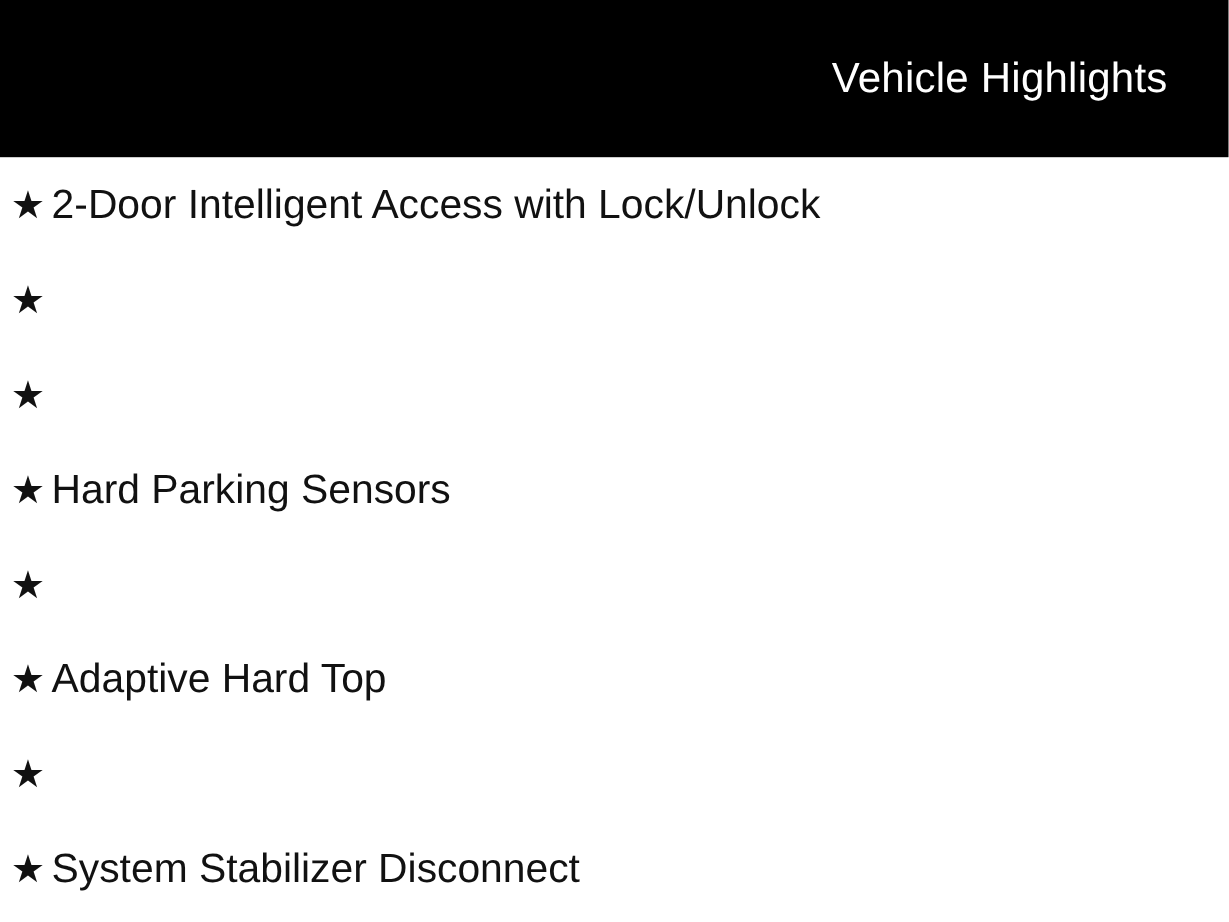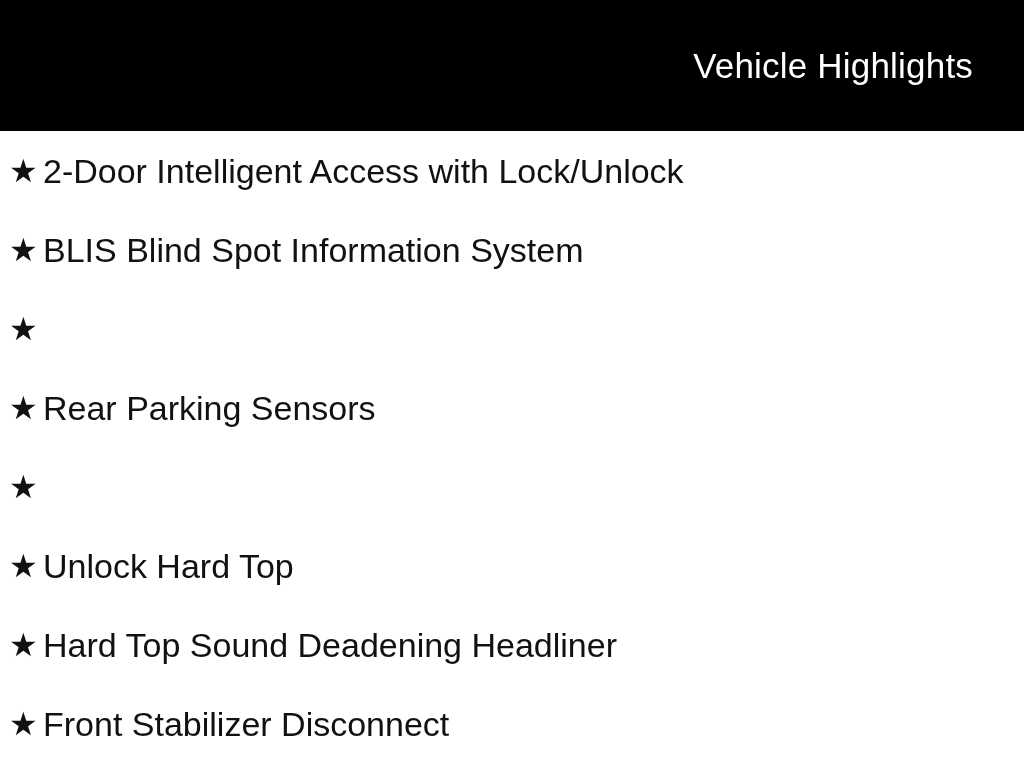--- a/index.html
+++ b/index.html
@@ -71,45 +71,43 @@
 
   <main>
     <ul class="highlights-list">
   <li class="row" style="color: rgb(17, 17, 17);">
     <span class="star">★</span>
     <span class="label">2-Door Intelligent Access with Lock/Unlock</span>
   </li>
 
   <li class="row" style="color: rgb(17, 17, 17);">
     <span class="star">★</span>
-    <span class="label">BLIS Blind Spot Information System</span>
   </li>
 
   <li class="row" style="color: rgb(17, 17, 17);">
     <span class="star">★</span>
   </li>
 
   <li class="row" style="color: rgb(17, 17, 17);">
     <span class="star">★</span>
-    <span class="label">Rear Parking Sensors</span>
+    <span class="label">Hard Parking Sensors</span>
   </li>
 
   <li class="row" style="color: rgb(17, 17, 17);">
     <span class="star">★</span>
   </li>
 
   <li class="row" style="color: rgb(17, 17, 17);">
     <span class="star">★</span>
-    <span class="label">Unlock Hard Top</span>
+    <span class="label">Adaptive Hard Top</span>
   </li>
 
   <li class="row" style="color: rgb(17, 17, 17);">
     <span class="star">★</span>
-    <span class="label">Hard Top Sound Deadening Headliner</span>
   </li>
 
   <li class="row" style="color: rgb(17, 17, 17);">
     <span class="star">★</span>
-    <span class="label">Front Stabilizer Disconnect</span>
+    <span class="label">System Stabilizer Disconnect</span>
   </li>
 </ul>
   </main>
 </div>
 
 </body></html>

